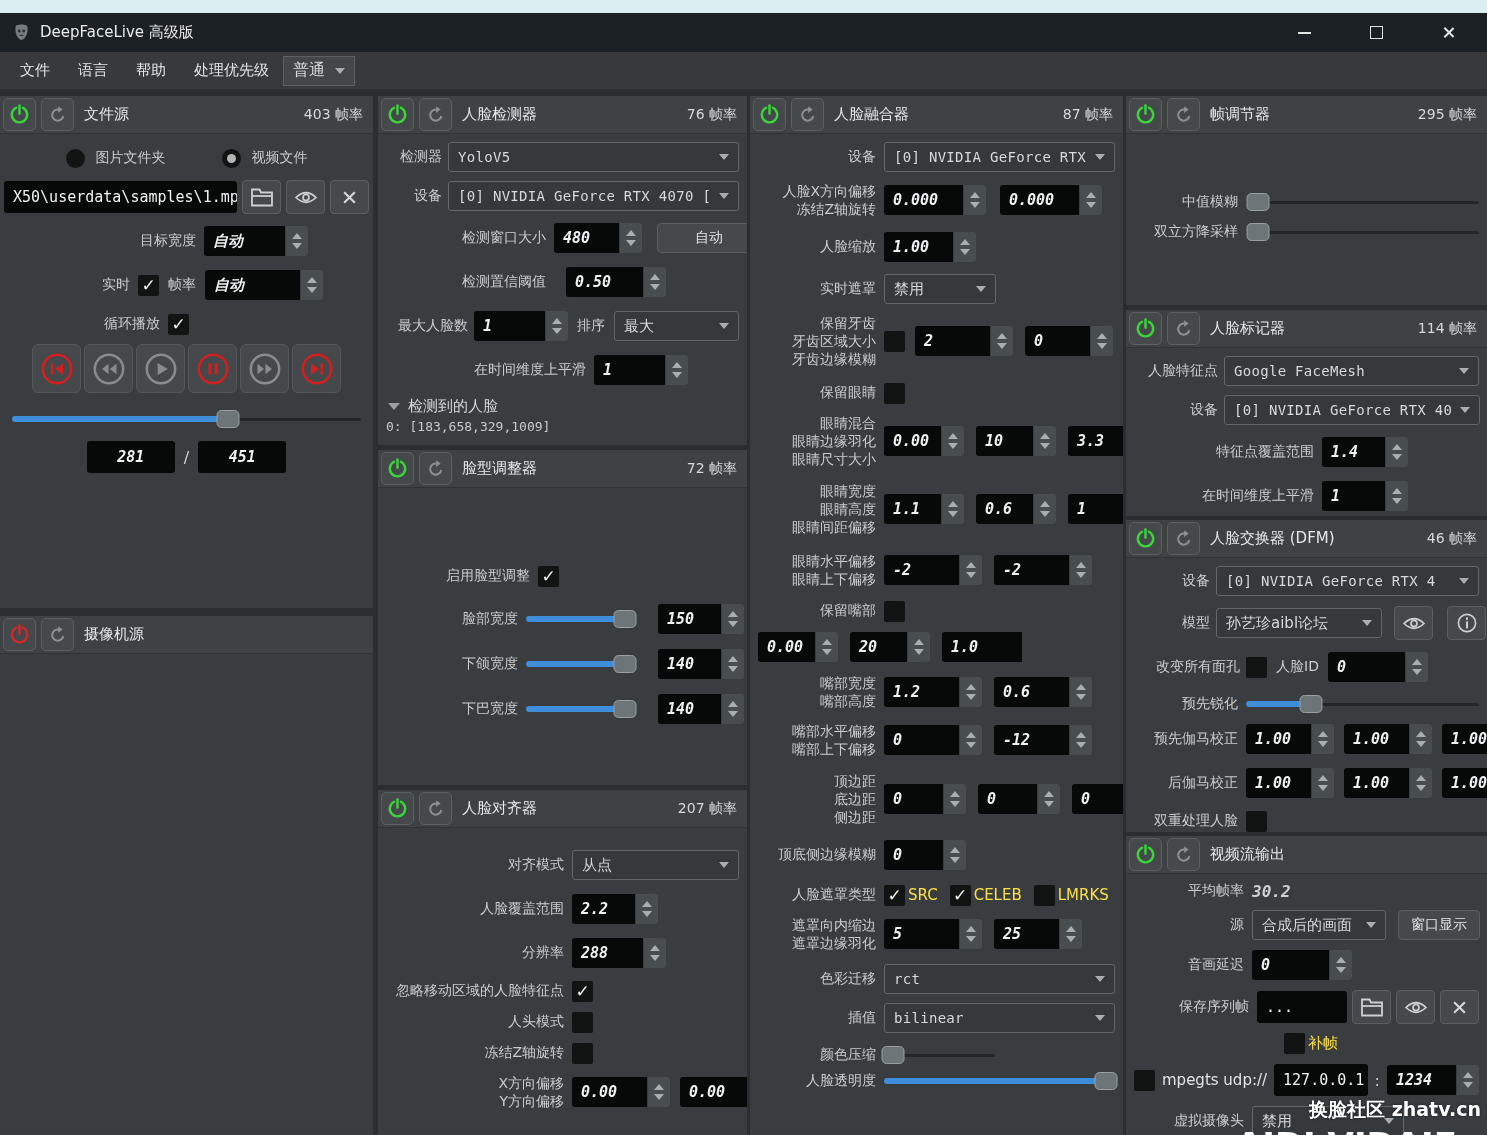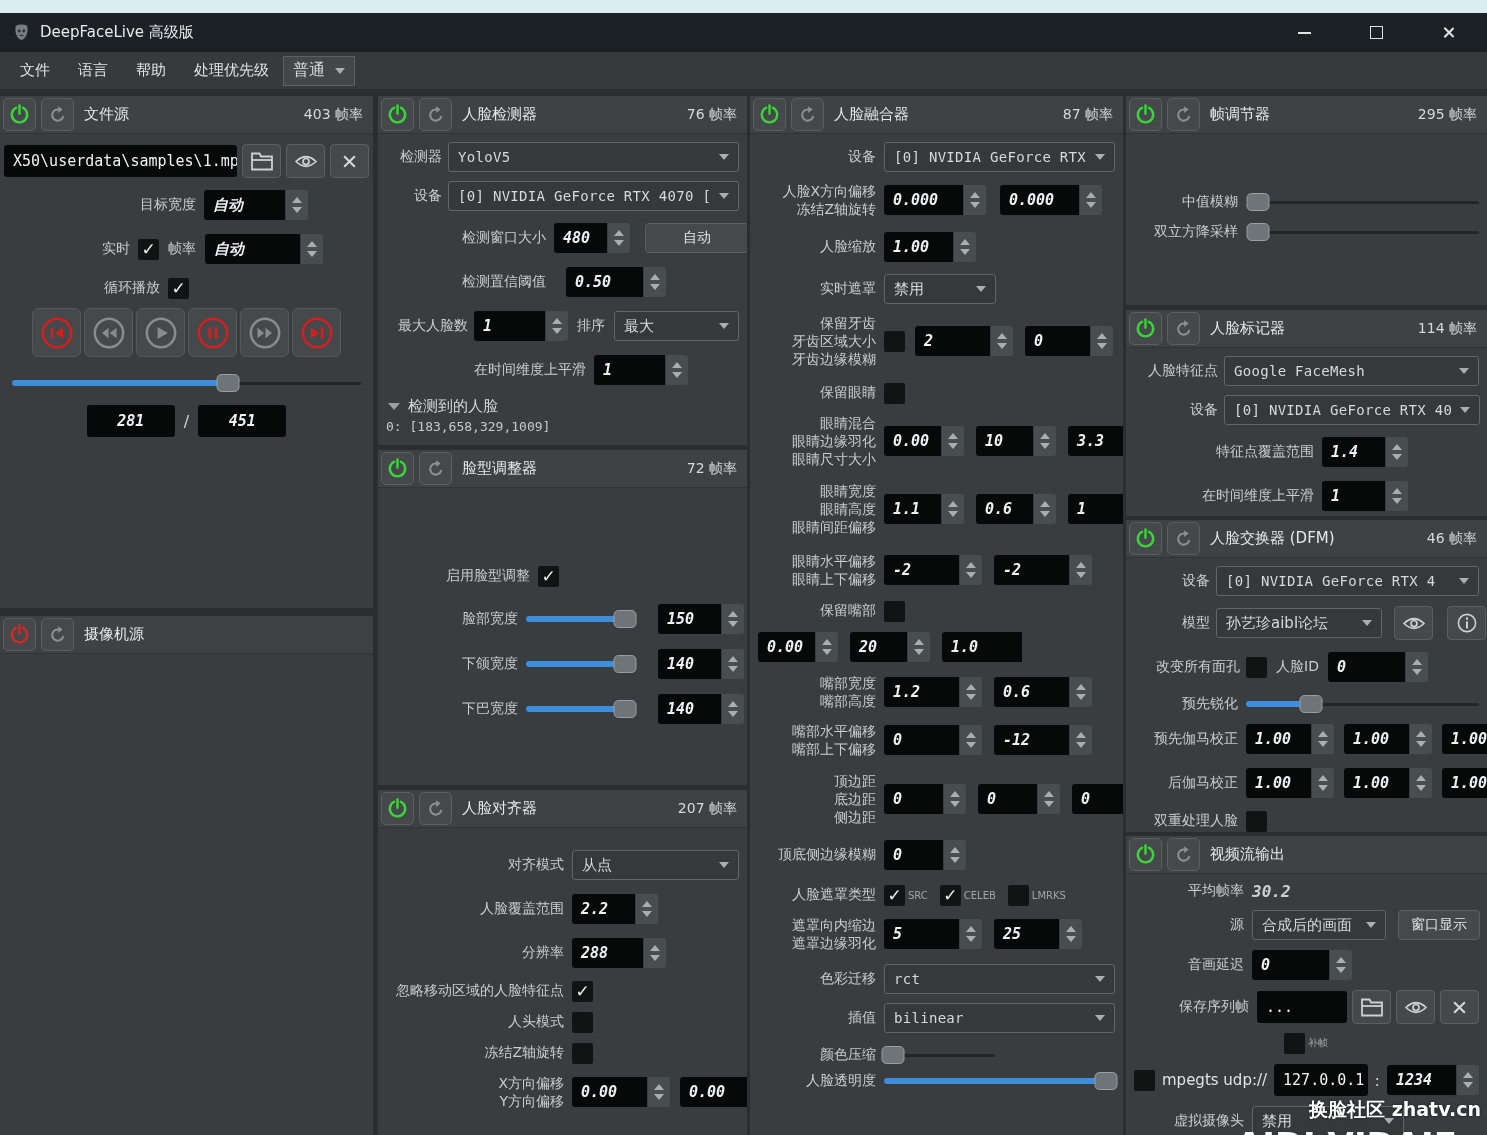--- a/index.html
+++ b/index.html
@@ -59,21 +59,21 @@
   .blackfield{background:#070808;border-radius:3px;color:#f0f3f3;font-family:"DejaVu Sans Mono",monospace;
               font-size:15px;display:flex;align-items:center;padding:0 9px;height:32px;box-sizing:border-box;
               overflow:hidden;white-space:nowrap;}
   .iconbtn{width:37px;height:32px;background:#45494b;border:1px solid #5a5f61;border-radius:4px;
            display:flex;align-items:center;justify-content:center;flex:0 0 auto;}
   .pushbtn{background:#45494b;border:1px solid #5a5f61;border-radius:4px;height:30px;display:flex;
            align-items:center;justify-content:center;color:#e0e4e4;font-size:14px;box-sizing:border-box;
            white-space:nowrap;flex:0 0 auto;}
   .mbtn{width:47px;height:47px;background:#45494b;border:1px solid #54585a;border-radius:6px;
         display:flex;align-items:center;justify-content:center;flex:0 0 auto;}
-  .cblbl{color:#a3a3a3;font-size:10px;margin:0 12px 0 3px;}
+  .cblbl{color:#fde047;font-size:15px;margin:0 12px 0 3px;}
   .lcdtext{font-family:"DejaVu Sans Mono",monospace;font-style:italic;font-weight:bold;color:#ccd1d1;font-size:16px;}
   .monosmall{font-family:"DejaVu Sans Mono",monospace;font-size:13px;color:#c6caca;}
   .collapse-tri{width:0;height:0;border-left:6px solid transparent;border-right:6px solid transparent;
                 border-top:7px solid #9aa0a0;margin-right:8px;}
   .watermark{position:absolute;right:6px;bottom:12px;color:#ffffff;font-size:19px;font-weight:bold;
              text-shadow:0 0 3px rgba(0,0,0,.6);z-index:5;margin-left:44px;}
   .watermark2{position:absolute;right:30px;bottom:0;height:9px;overflow:hidden;color:#fff;
               font-size:34px;font-weight:bold;line-height:38px;z-index:5;}
 </style>
 </head>
@@ -121,20 +121,30 @@
     </div>
     <div class="sqbtn">
       <svg width="20" height="20" viewBox="0 0 20 20">
           <path d="M15.3 11 A5.6 5.6 0 1 1 11.5 4.7" fill="none" stroke="#8b9193" stroke-width="2"></path>
           <polygon points="10.2,1.2 10.2,8 14.6,4.6" fill="#8b9193"></polygon>
         </svg>
     </div>
     <span class="ptitle">文件源</span>
     <span class="pfps">403 帧率</span>
   </div>
+  <div class="row" style="justify-content:center;gap:56px;margin-top:12px;">
+    <div style="display:flex;align-items:center;gap:11px;">
+      <span class="radio"></span>
+      <span class="lbl" style="padding:0;">图片文件夹</span>
+    </div>
+    <div style="display:flex;align-items:center;gap:11px;">
+      <span class="radio sel"></span>
+      <span class="lbl" style="padding:0;">视频文件</span>
+    </div>
+  </div>
   <div class="row" style="margin:10px 4px 0;gap:5px;">
     <div class="blackfield" style="flex:1;">X50\userdata\samples\1.mp4</div>
     <div class="iconbtn">
       <svg width="24" height="20" viewBox="0 0 24 20">
           <path d="M2 6.5 v-4 h7.5 l1.5 3 h11 v13 H2 z" fill="none" stroke="#ccd0d0" stroke-width="1.8"></path>
           <path d="M2 9 h20" stroke="#ccd0d0" stroke-width="1.8"></path>
         </svg>
     </div>
     <div class="iconbtn">
       <svg width="24" height="17" viewBox="0 0 24 16">
@@ -275,21 +285,21 @@
   </div>
   <div class="row" style="margin-top:9px;">
     <span class="lbl" style="width:62px;padding-right:6px;">设备</span>
     <div class="dd" style="flex:1;">
       <span class="txt mono">[0] NVIDIA GeForce RTX 4070 [</span>
       <span class="tri-d"></span>
     </div>
   </div>
   <div class="row" style="margin-top:12px;">
     <span class="lbl" style="width:168px;">检测窗口大小</span>
-    <div class="num" style="width:76px;">
+    <div class="num" style="width:88px;">
       <div class="lcd">480</div>
       <div class="spin">
           <i class="tri-u"></i>
           <i class="tri-d"></i>
         </div>
     </div>
     <div class="pushbtn" style="margin-left:15px;padding:0 37px;">自动</div>
   </div>
   <div class="row" style="margin-top:14px;gap:12px;">
     <span class="lbl" style="width:168px;">检测置信阈值</span>

